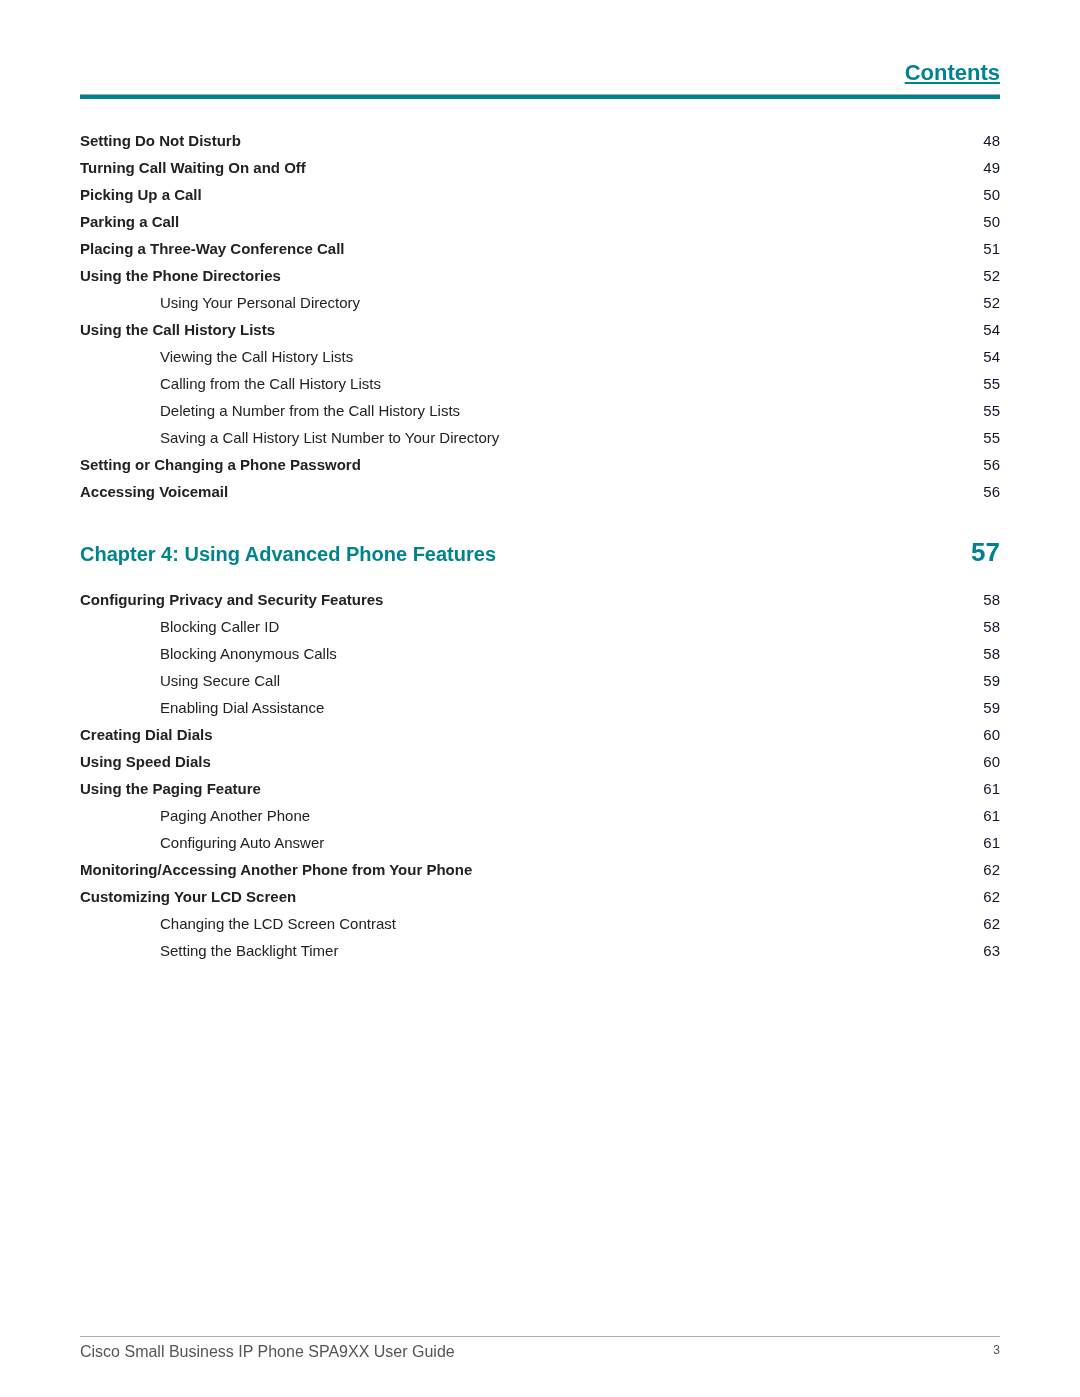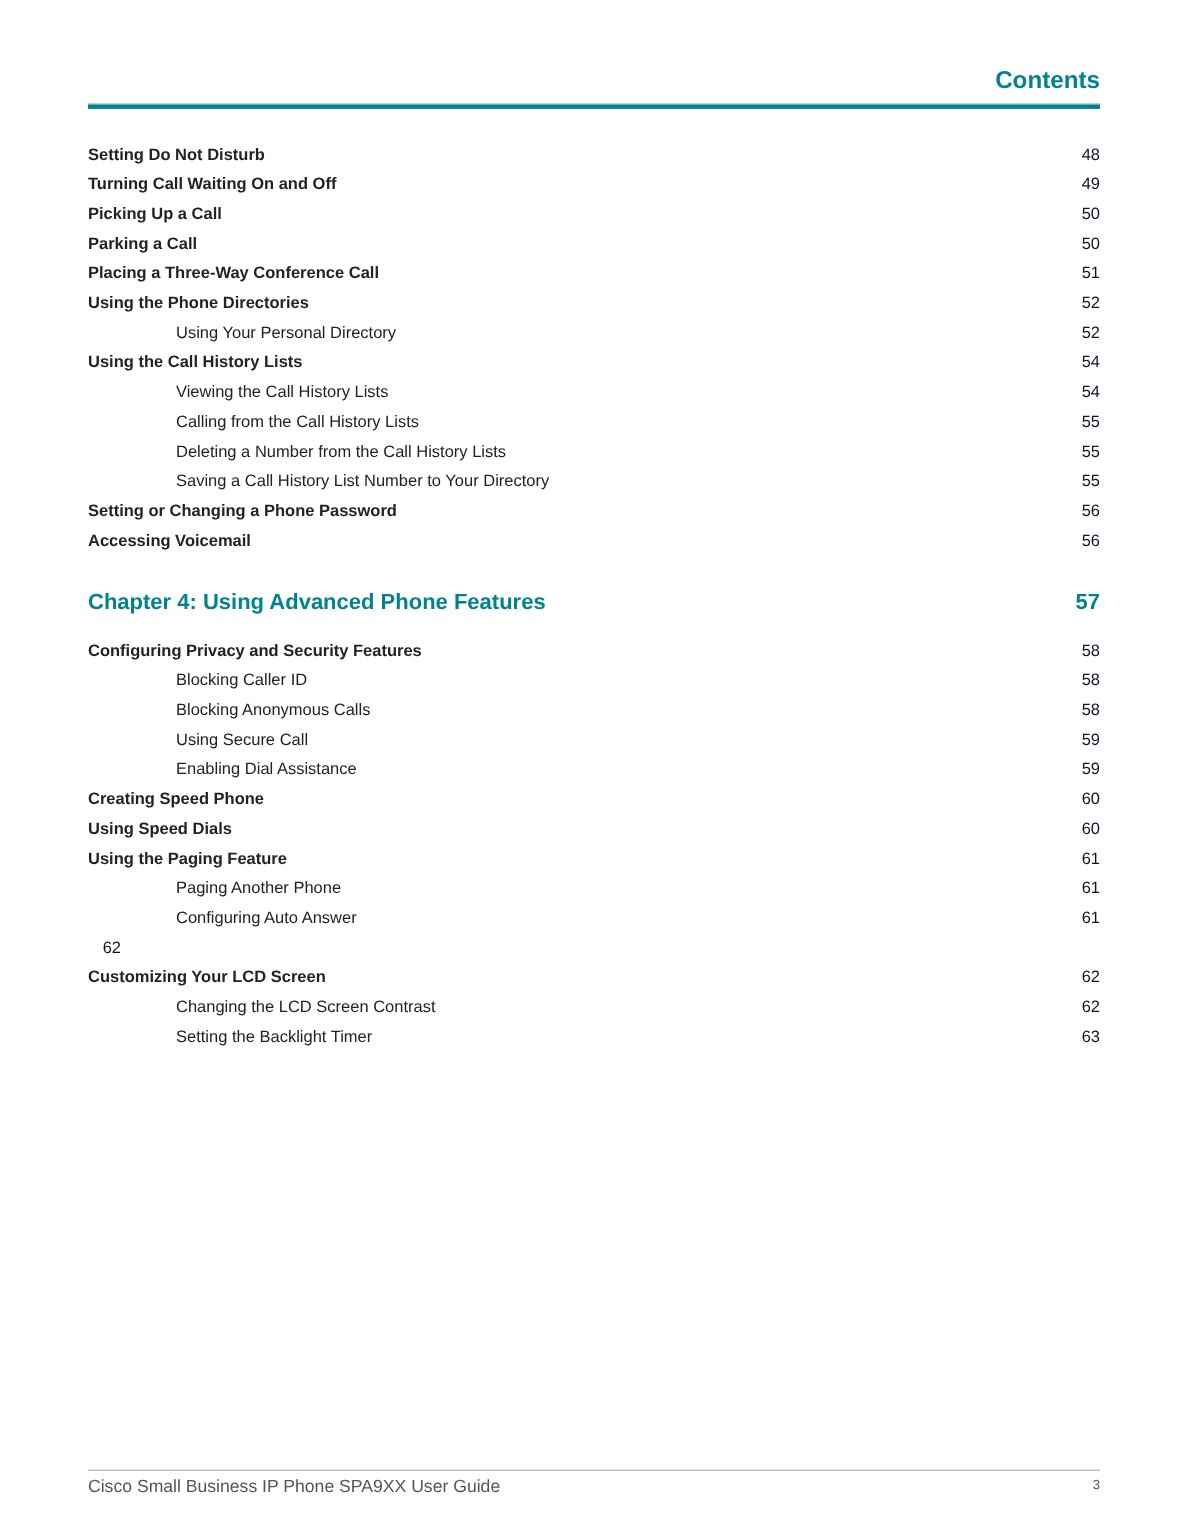--- a/index.html
+++ b/index.html
@@ -30,20 +30,21 @@
       justify-content: flex-end;
       align-items: flex-start;
       margin-bottom: 8px;
     }
 
     .contents-title {
       color: #00838f;
       font-size: 22px;
       font-weight: bold;
       text-align: center;
+      text-decoration: underline;
     }
 
     .header-divider {
       border: none;
       border-top: 1px solid #aaaaaa;
       margin-bottom: 0;
     }
 
     .header-accent-bar {
       height: 4px;
@@ -97,21 +98,21 @@
     }
 
     .chapter-heading-title {
       color: #00838f;
       font-size: 20px;
       font-weight: bold;
     }
 
     .chapter-heading-page {
       color: #00838f;
-      font-size: 20px;
+      font-size: 26px;
       font-weight: bold;
     }
 
     .bottom-divider {
       position: absolute;
       bottom: 60px;
       left: 80px;
       right: 80px;
       border: none;
       border-top: 1px solid #aaaaaa;
@@ -231,40 +232,41 @@
       </div>
       <div class="toc-entry level2">
         <span class="toc-title">Using Secure Call</span>
         <span class="toc-page">59</span>
       </div>
       <div class="toc-entry level2">
         <span class="toc-title">Enabling Dial Assistance</span>
         <span class="toc-page">59</span>
       </div>
       <div class="toc-entry level1">
-        <span class="toc-title bold-entry">Creating Speed Phone</span>
+        <span class="toc-title bold-entry">Creating Dial Dials</span>
         <span class="toc-page">60</span>
       </div>
       <div class="toc-entry level1">
         <span class="toc-title bold-entry">Using Speed Dials</span>
         <span class="toc-page">60</span>
       </div>
       <div class="toc-entry level1">
         <span class="toc-title bold-entry">Using the Paging Feature</span>
         <span class="toc-page">61</span>
       </div>
       <div class="toc-entry level2">
         <span class="toc-title">Paging Another Phone</span>
         <span class="toc-page">61</span>
       </div>
       <div class="toc-entry level2">
         <span class="toc-title">Configuring Auto Answer</span>
         <span class="toc-page">61</span>
       </div>
       <div class="toc-entry level1">
+        <span class="toc-title bold-entry">Monitoring/Accessing Another Phone from Your Phone</span>
         <span class="toc-page">62</span>
       </div>
       <div class="toc-entry level1">
         <span class="toc-title bold-entry">Customizing Your LCD Screen</span>
         <span class="toc-page">62</span>
       </div>
       <div class="toc-entry level2">
         <span class="toc-title">Changing the LCD Screen Contrast</span>
         <span class="toc-page">62</span>
       </div>

